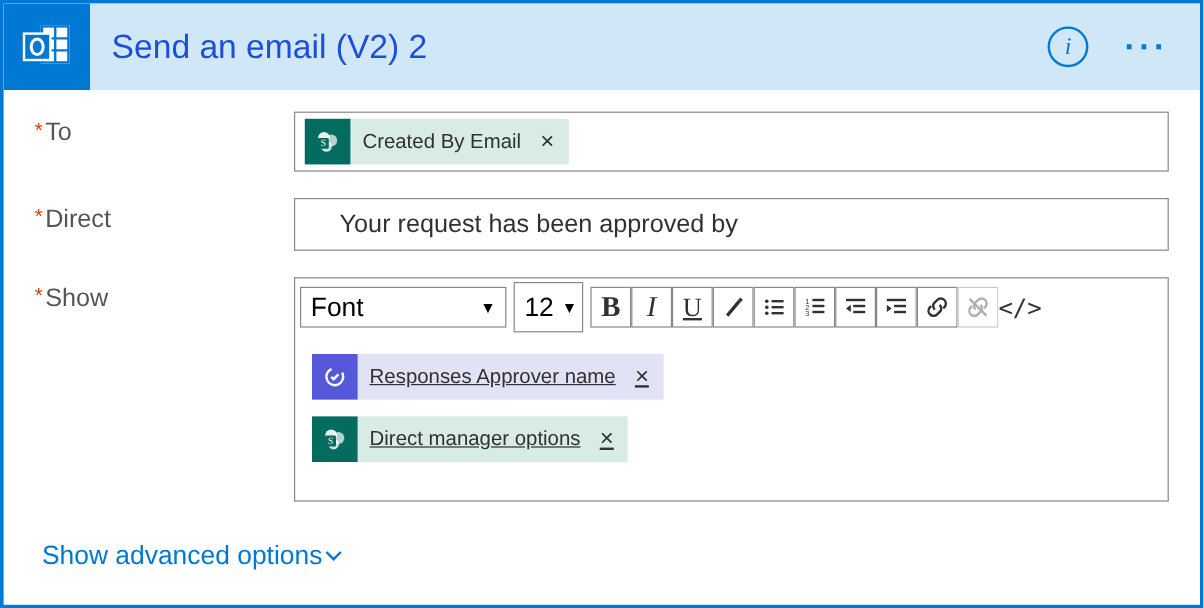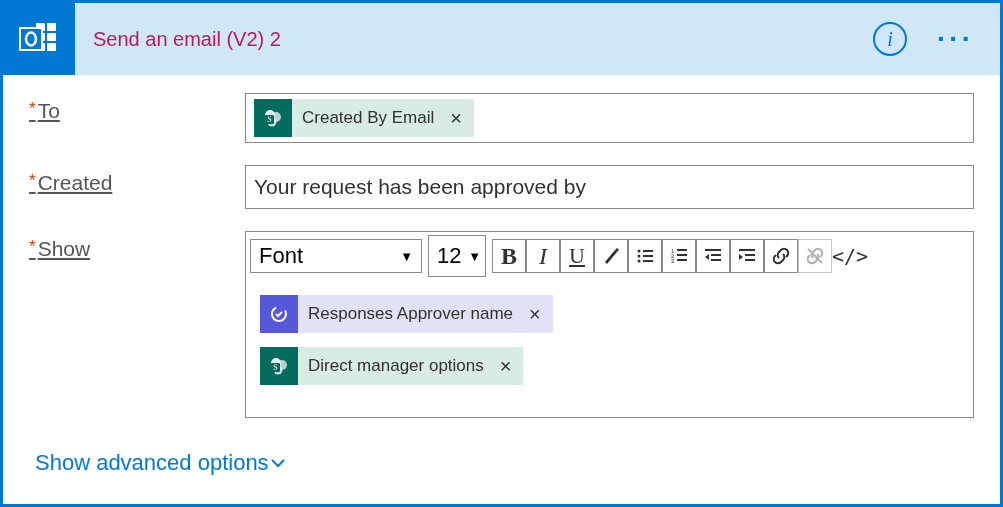--- a/index.html
+++ b/index.html
@@ -28,22 +28,22 @@
   .app-icon-box {
     width: 72px;
     height: 72px;
     background: #0078d4;
     display: flex;
     align-items: center;
     justify-content: center;
     flex: 0 0 auto;
   }
   .card-title {
-    font-size: 20px;
-    color: #be185d;
+    font-size: 28px;
+    color: #1d4ed8;
     flex: 1 1 auto;
   }
   .info-circle {
     width: 34px;
     height: 34px;
     border: 2px solid #0078d4;
     border-radius: 50%;
     color: #0078d4;
     display: flex;
     align-items: center;
@@ -69,21 +69,20 @@
     display: flex;
     align-items: flex-start;
     margin-bottom: 22px;
   }
   .label-col {
     width: 216px;
     flex: 0 0 auto;
     padding-top: 6px;
     font-size: 21px;
     color: #555;
-    text-decoration: underline;
   }
   .label-col .req { color: #d83b01; font-size: 17px; vertical-align: top; margin-right: 2px;}
   .field-col {
     flex: 1 1 auto;
   }
   .field-box {
     border: 1px solid #8a8886;
     min-height: 44px;
     padding: 5px 8px;
     display: flex;
@@ -96,20 +95,21 @@
   }
   .subject-input {
     width: 100%;
     border: none;
     outline: none;
     font-size: 21px;
     font-family: inherit;
     color: #323130;
     padding: 2px 0;
     background: transparent;
+    margin-left: 29px;
   }
   .token {
     display: inline-flex;
     align-items: center;
     border-radius: 0;
     height: 38px;
     padding-right: 6px;
     gap: 8px;
   }
   .token.sp { background: #d8ece5; }
@@ -194,20 +194,21 @@
     padding: 18px 14px;
     min-height: 130px;
   }
   .body-line {
     display: flex;
     flex-wrap: wrap;
     gap: 12px;
     margin-bottom: 14px;
     font-size: 22px;
     color: #323130;
+    text-decoration: underline;
   }
   .adv-link {
     color: #0078d4;
     font-size: 22px;
     cursor: pointer;
     display: inline-flex;
     align-items: center;
     gap: 0;
     margin-top: 10px;
     margin-left: 6px;
@@ -257,21 +258,21 @@
             <span class="token-label">Created By Email</span>
             <span class="token-x">×</span>
           </span>
         </div>
       </div>
     </div>
 
     
     <div class="row">
       <div class="label-col">
-        <span class="req">*</span><span>Created</span>
+        <span class="req">*</span><span>Direct</span>
       </div>
       <div class="field-col">
         <div class="field-box">
           <input class="subject-input" type="text" value="Your request has been approved by" style="">
         </div>
       </div>
     </div>
 
     
     <div class="row">

